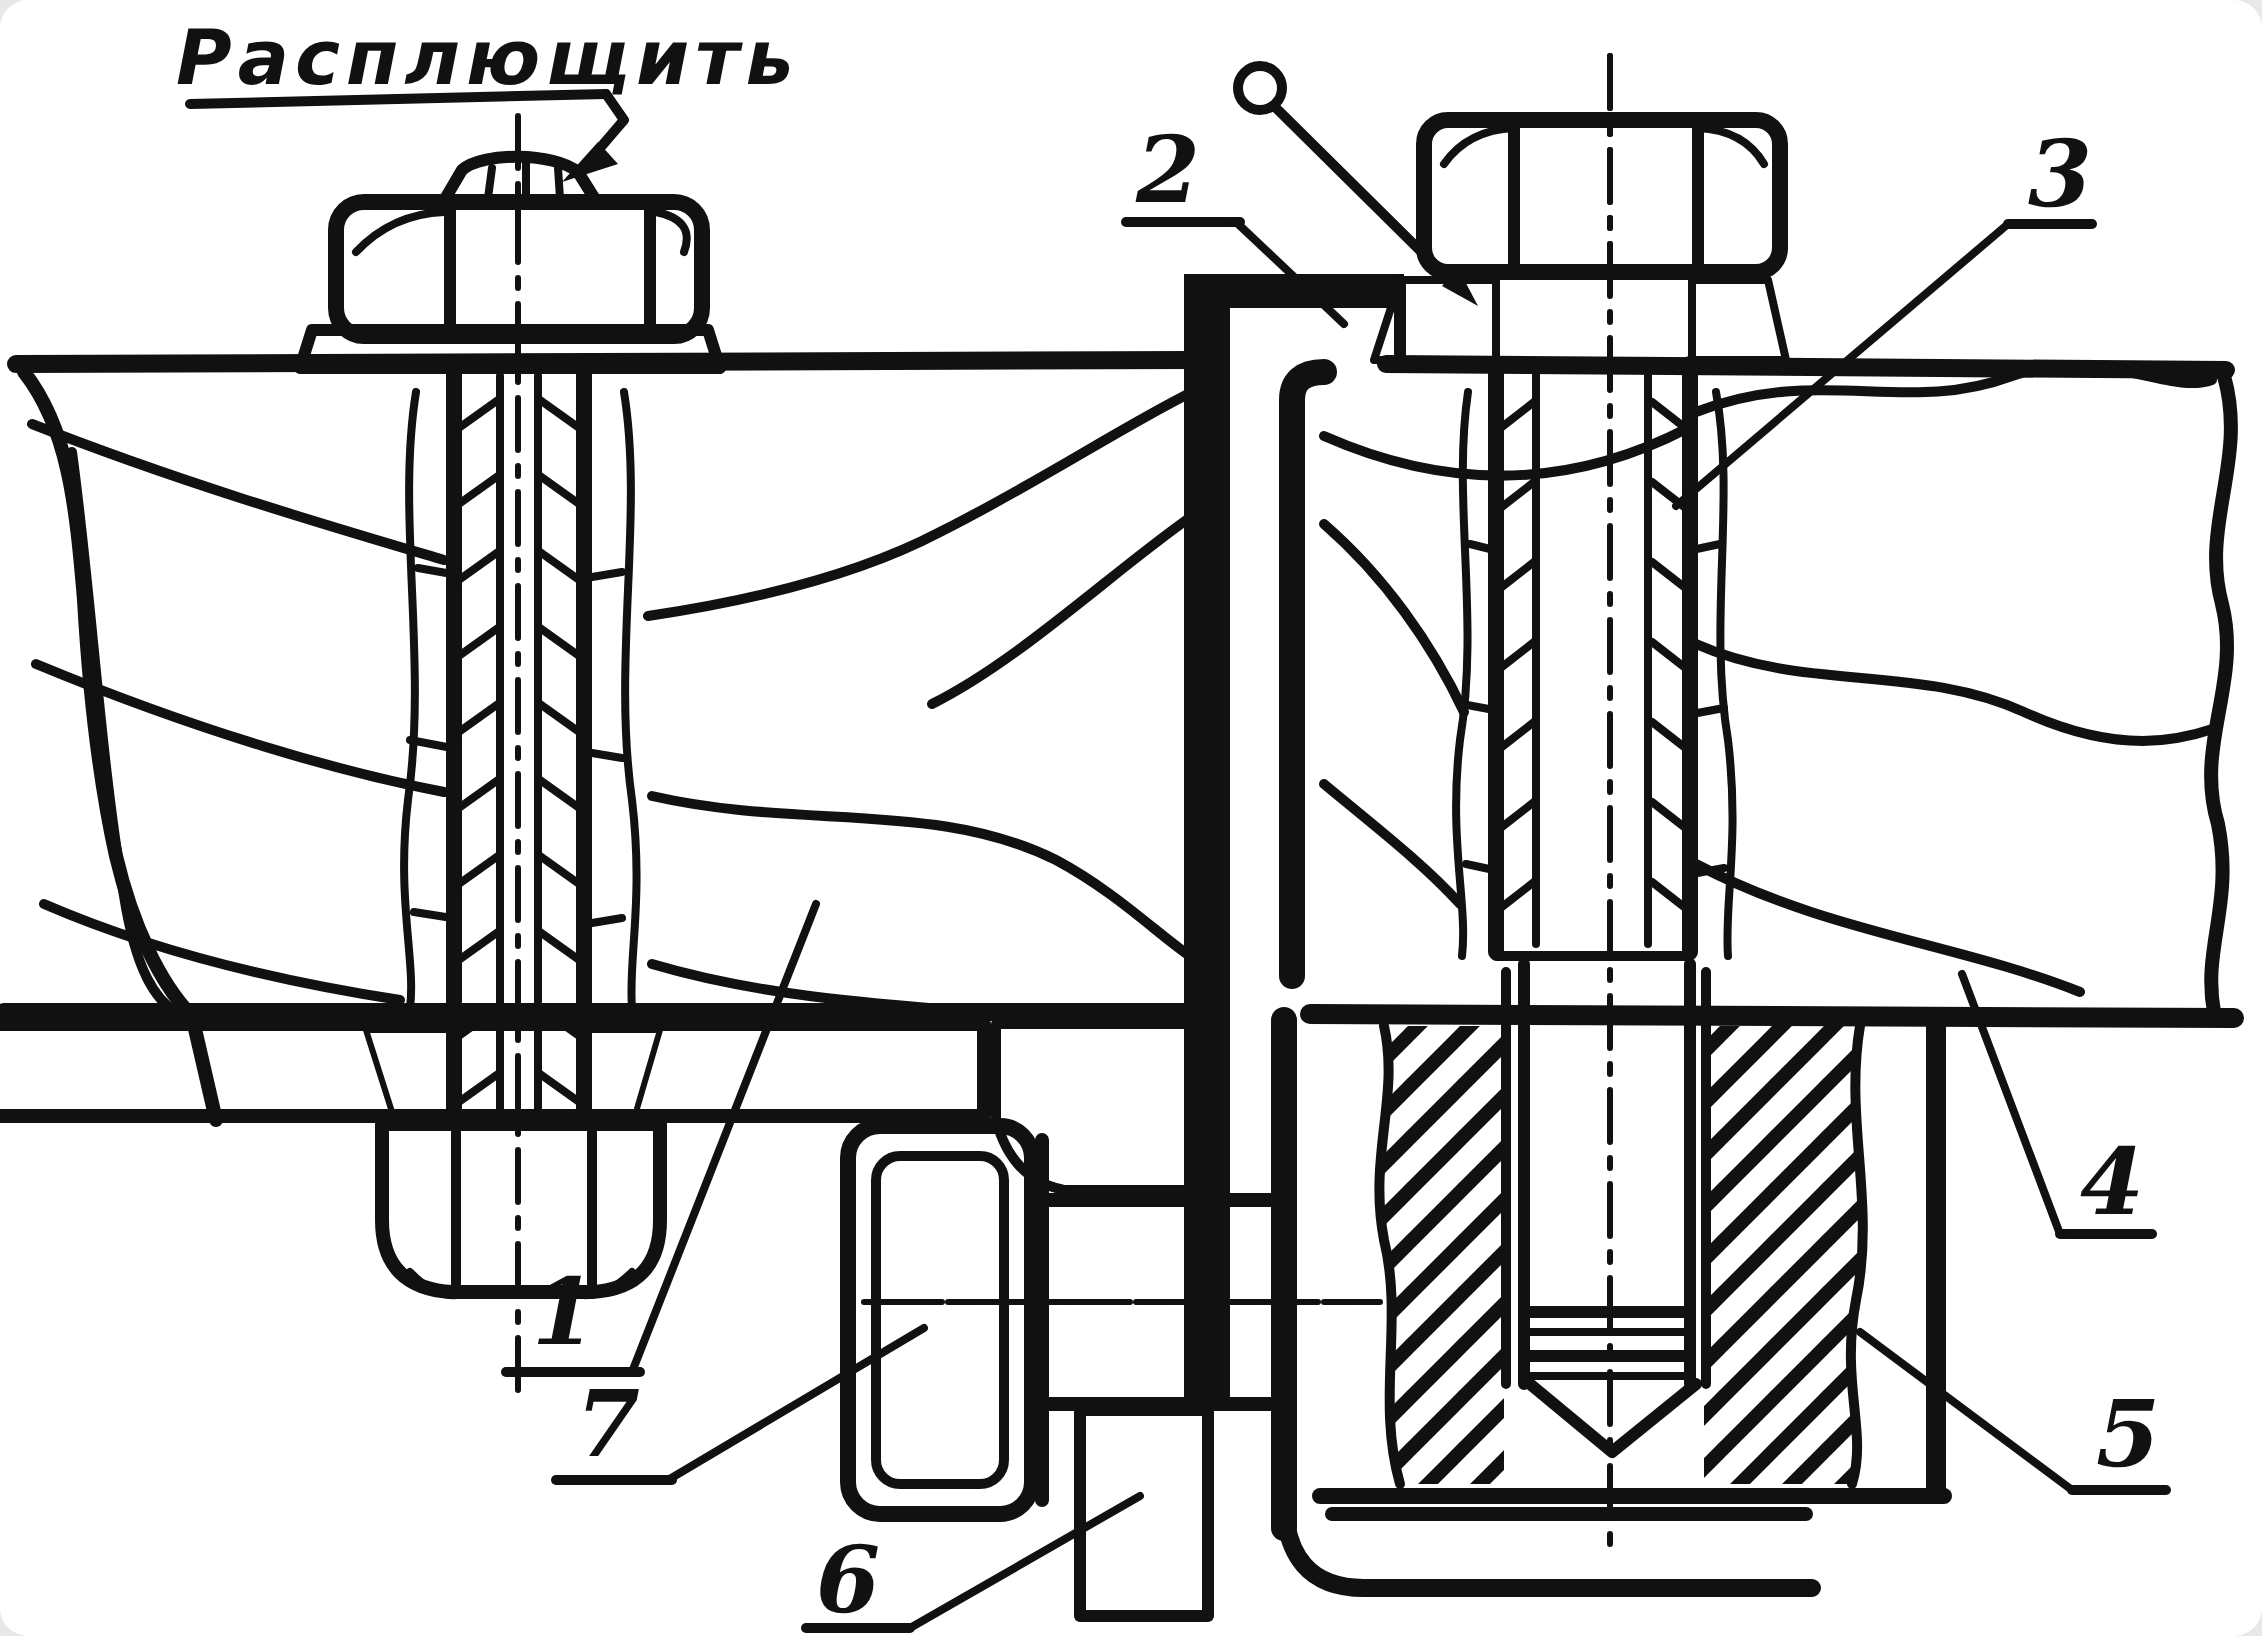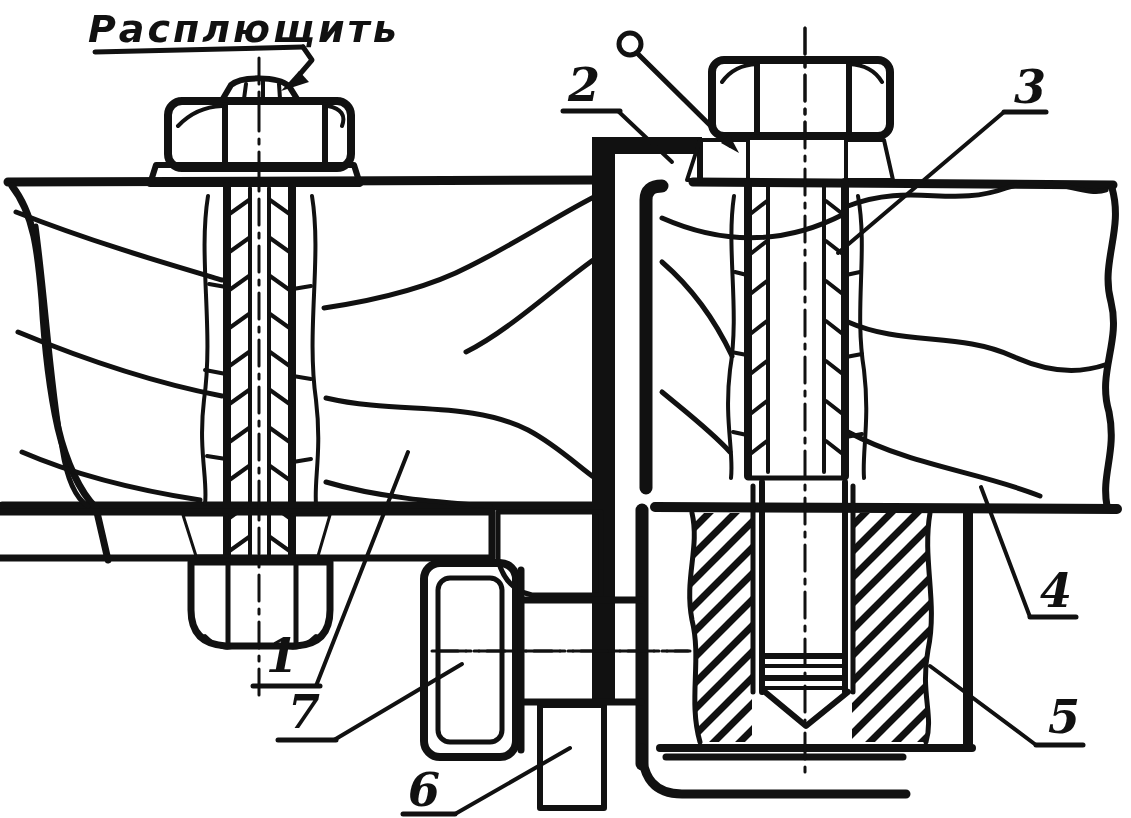--- a/index.html
+++ b/index.html
@@ -1,17 +1,17 @@
 <!DOCTYPE html>
 <html><head>
 <meta charset="utf-8">
 <style>
   html,body{margin:0;padding:0;background:#e8e8e8;}
   .page{position:relative;width:1131px;height:818px;background:#ffffff;overflow:hidden;
-        font-family:"DejaVu Sans",sans-serif;}
+        font-family:"DejaVu Sans",sans-serif;border-radius:14px;}
   svg{position:absolute;left:0;top:0;}
   .annot{font-family:"DejaVu Sans",sans-serif;font-style:italic;font-weight:bold;
          font-size:38px;letter-spacing:3px;fill:#111;}
   .num{font-family:"DejaVu Serif",serif;font-style:italic;font-weight:bold;
        font-size:46px;fill:#111;}
   .ink{stroke:#111;fill:none;stroke-linecap:round;stroke-linejoin:round;}
 </style>
 </head>
 <body>
 

